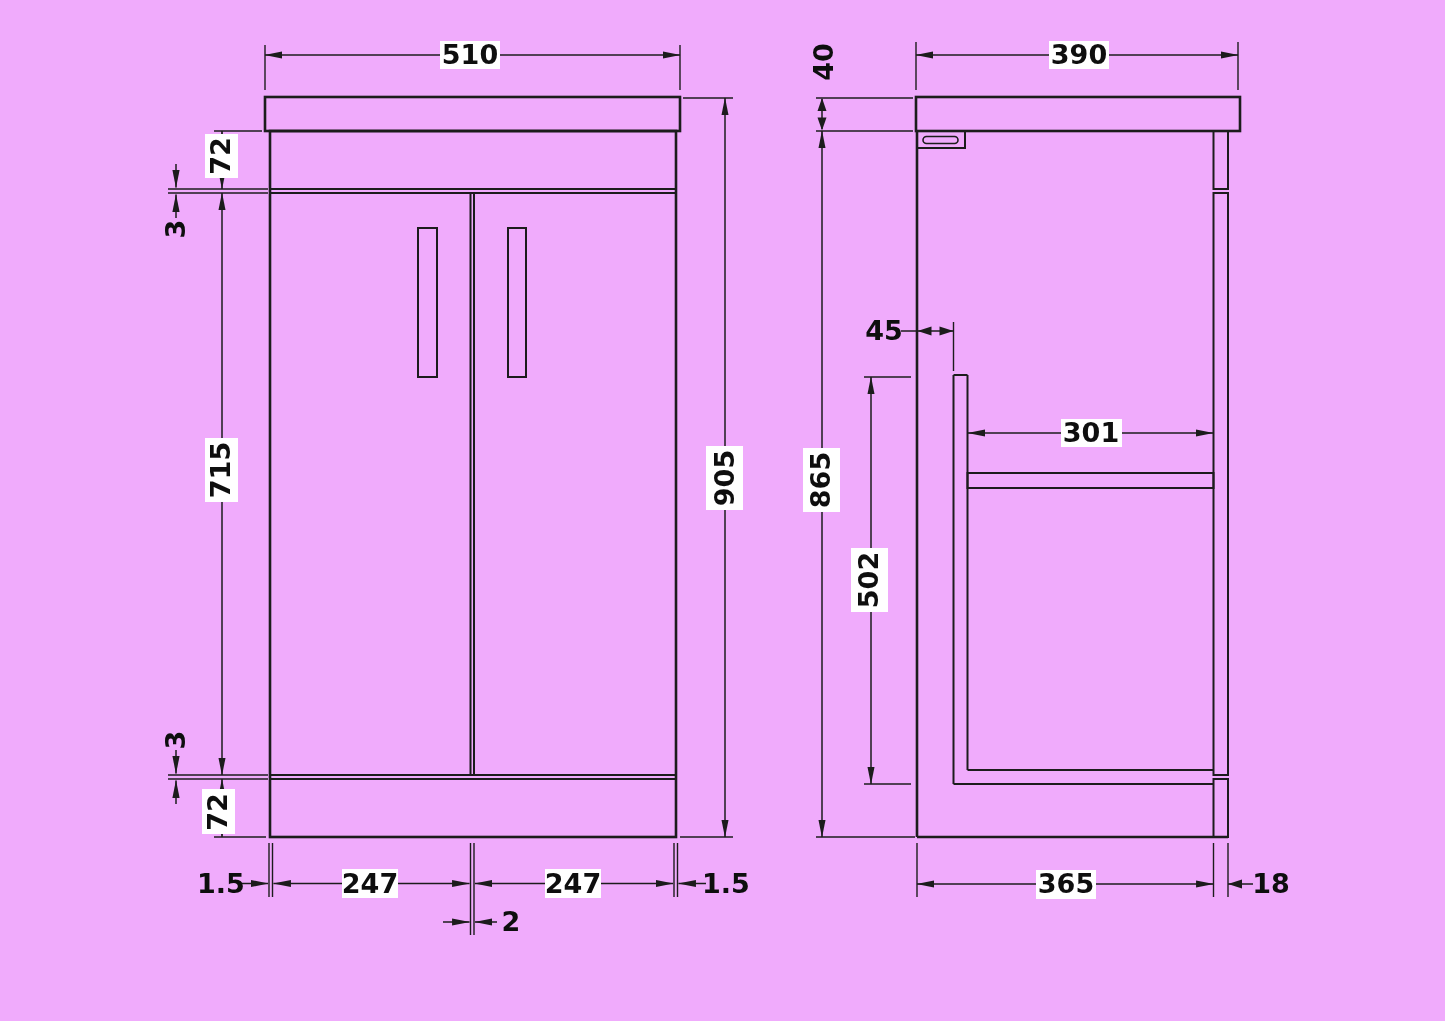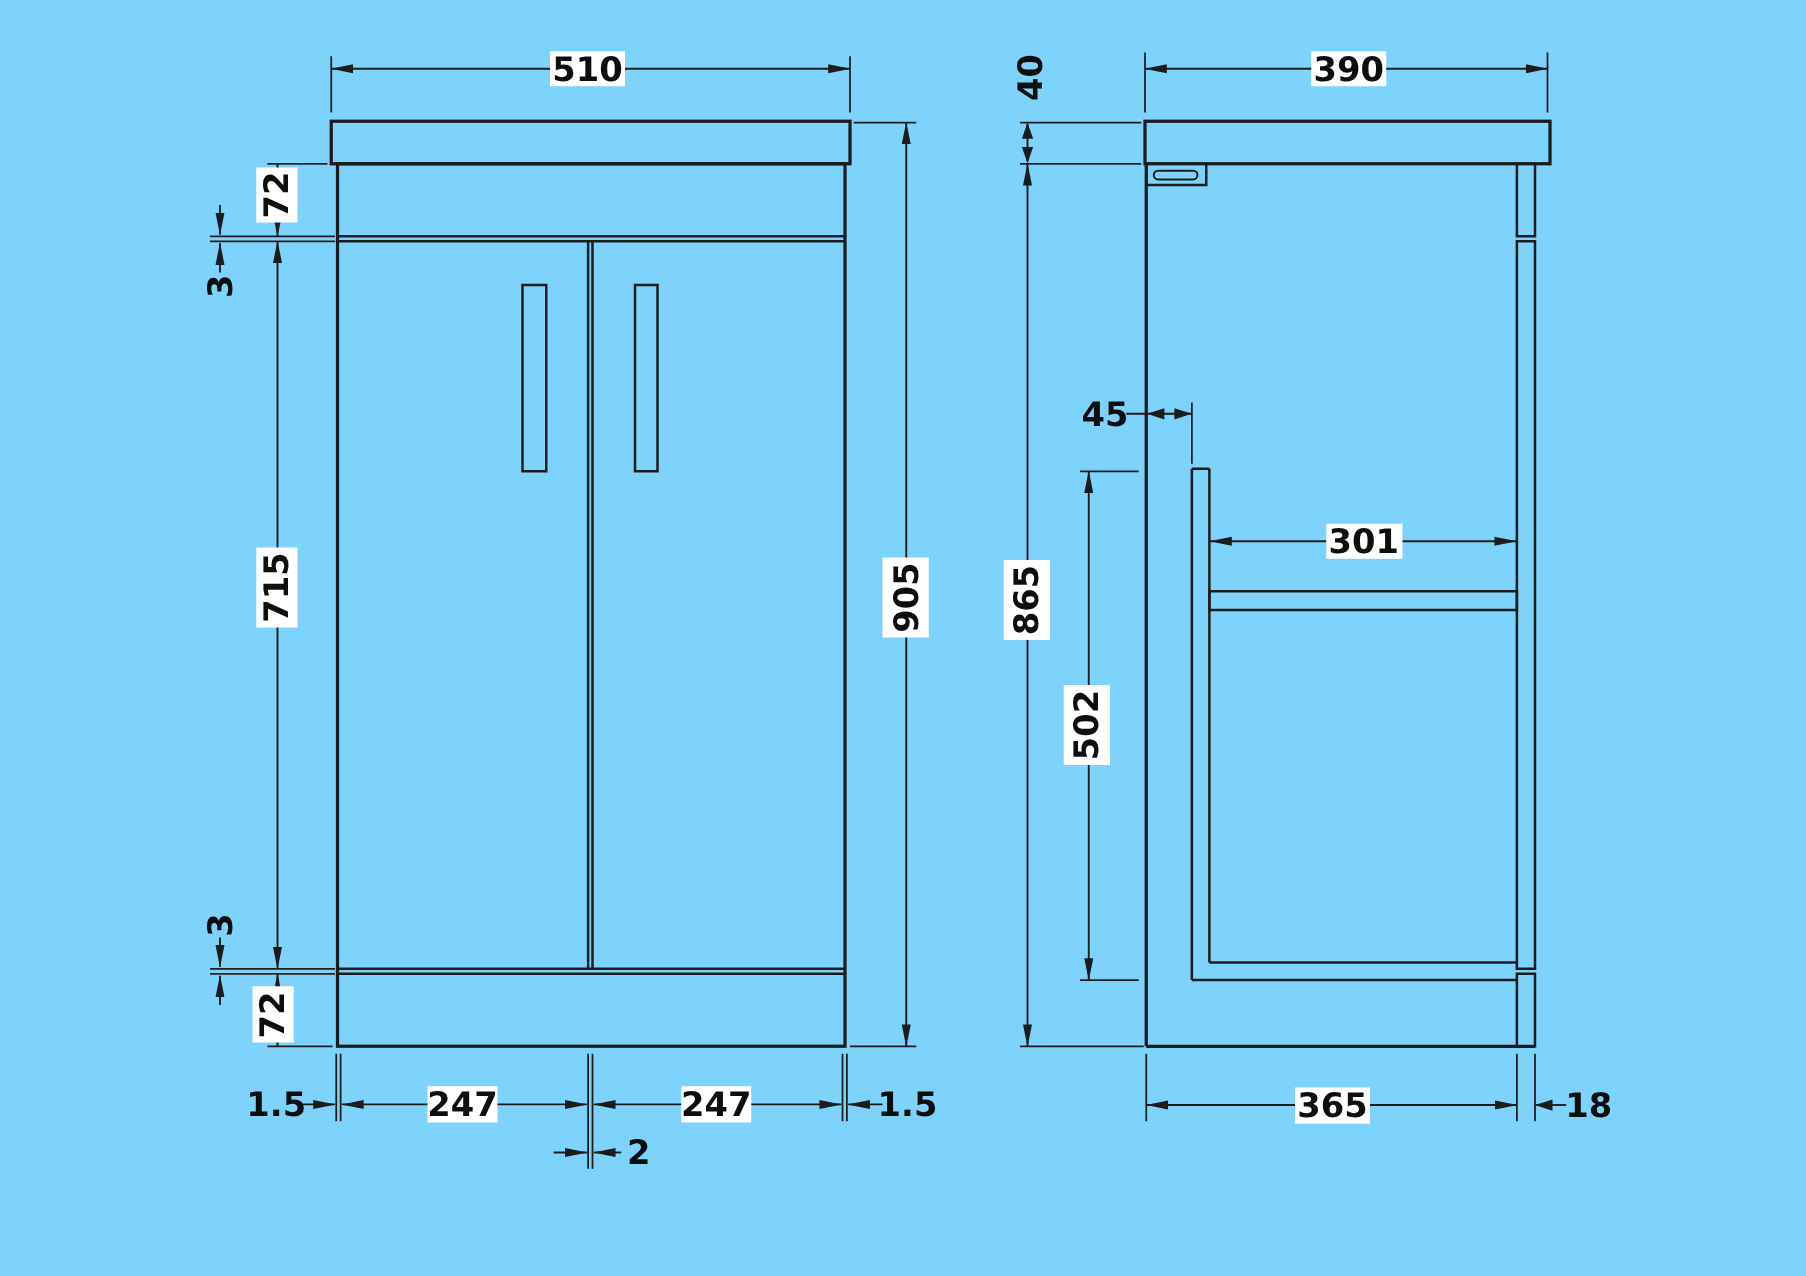--- a/index.html
+++ b/index.html
@@ -1,16 +1,16 @@
 <!DOCTYPE html>
 <html><head>
 <meta charset="utf-8">
 <style>
   html,body{margin:0;padding:0;background:#ffffff;}
-  .stage{width:1445px;height:1021px;background:#7dd3fc;position:relative;}
+  .stage{width:1445px;height:1021px;background:#f0abfc;position:relative;}
   svg text{
     font-family:"DejaVu Sans","Liberation Sans",sans-serif;
     font-weight:700;font-size:27px;fill:#0e0e0e;
   }
   .outline{stroke:#1c1c1c;stroke-width:2.6;fill:none;}
   .inner{stroke:#1c1c1c;stroke-width:2;fill:none;}
   .dim{stroke:#1c1c1c;stroke-width:1.5;fill:none;}
   .ext{stroke:#1c1c1c;stroke-width:1.4;fill:none;}
   .arrow{fill:#1c1c1c;stroke:none;}
   .bg{fill:#ffffff;stroke:none;}

